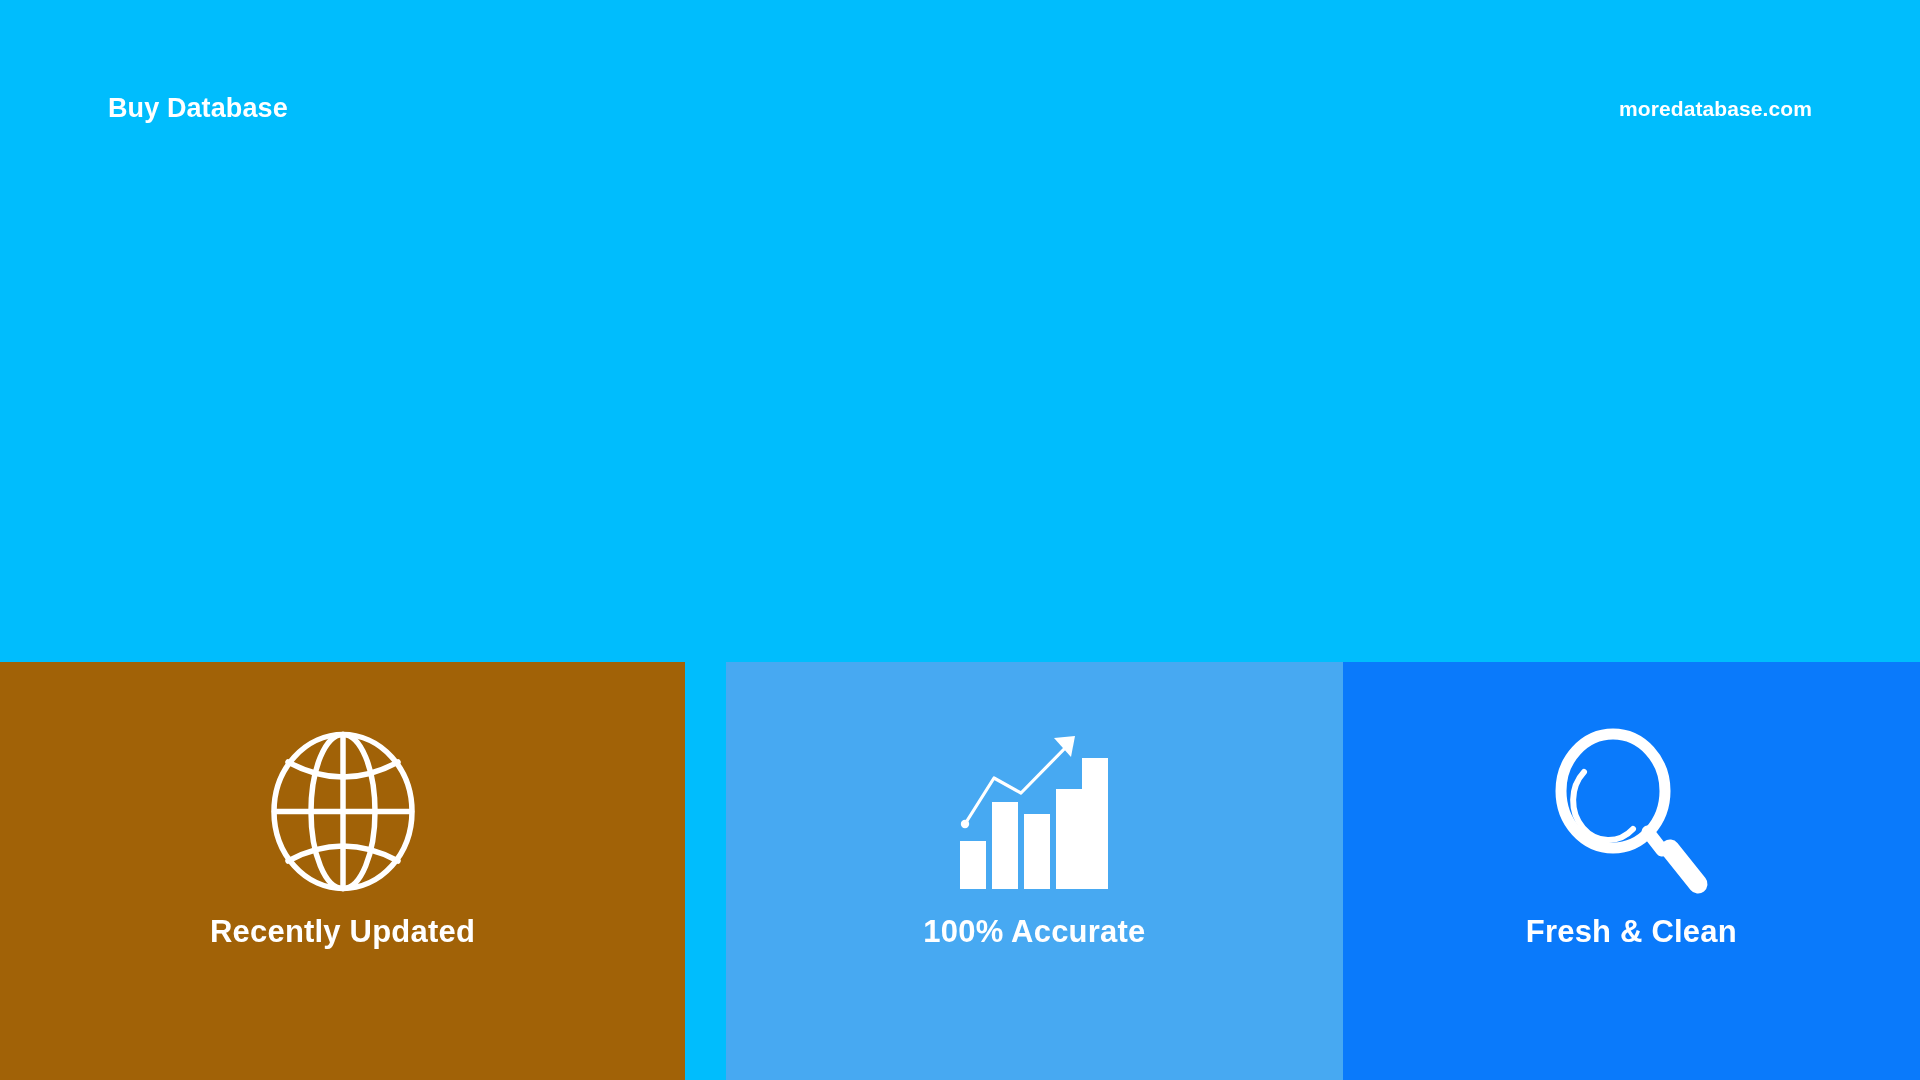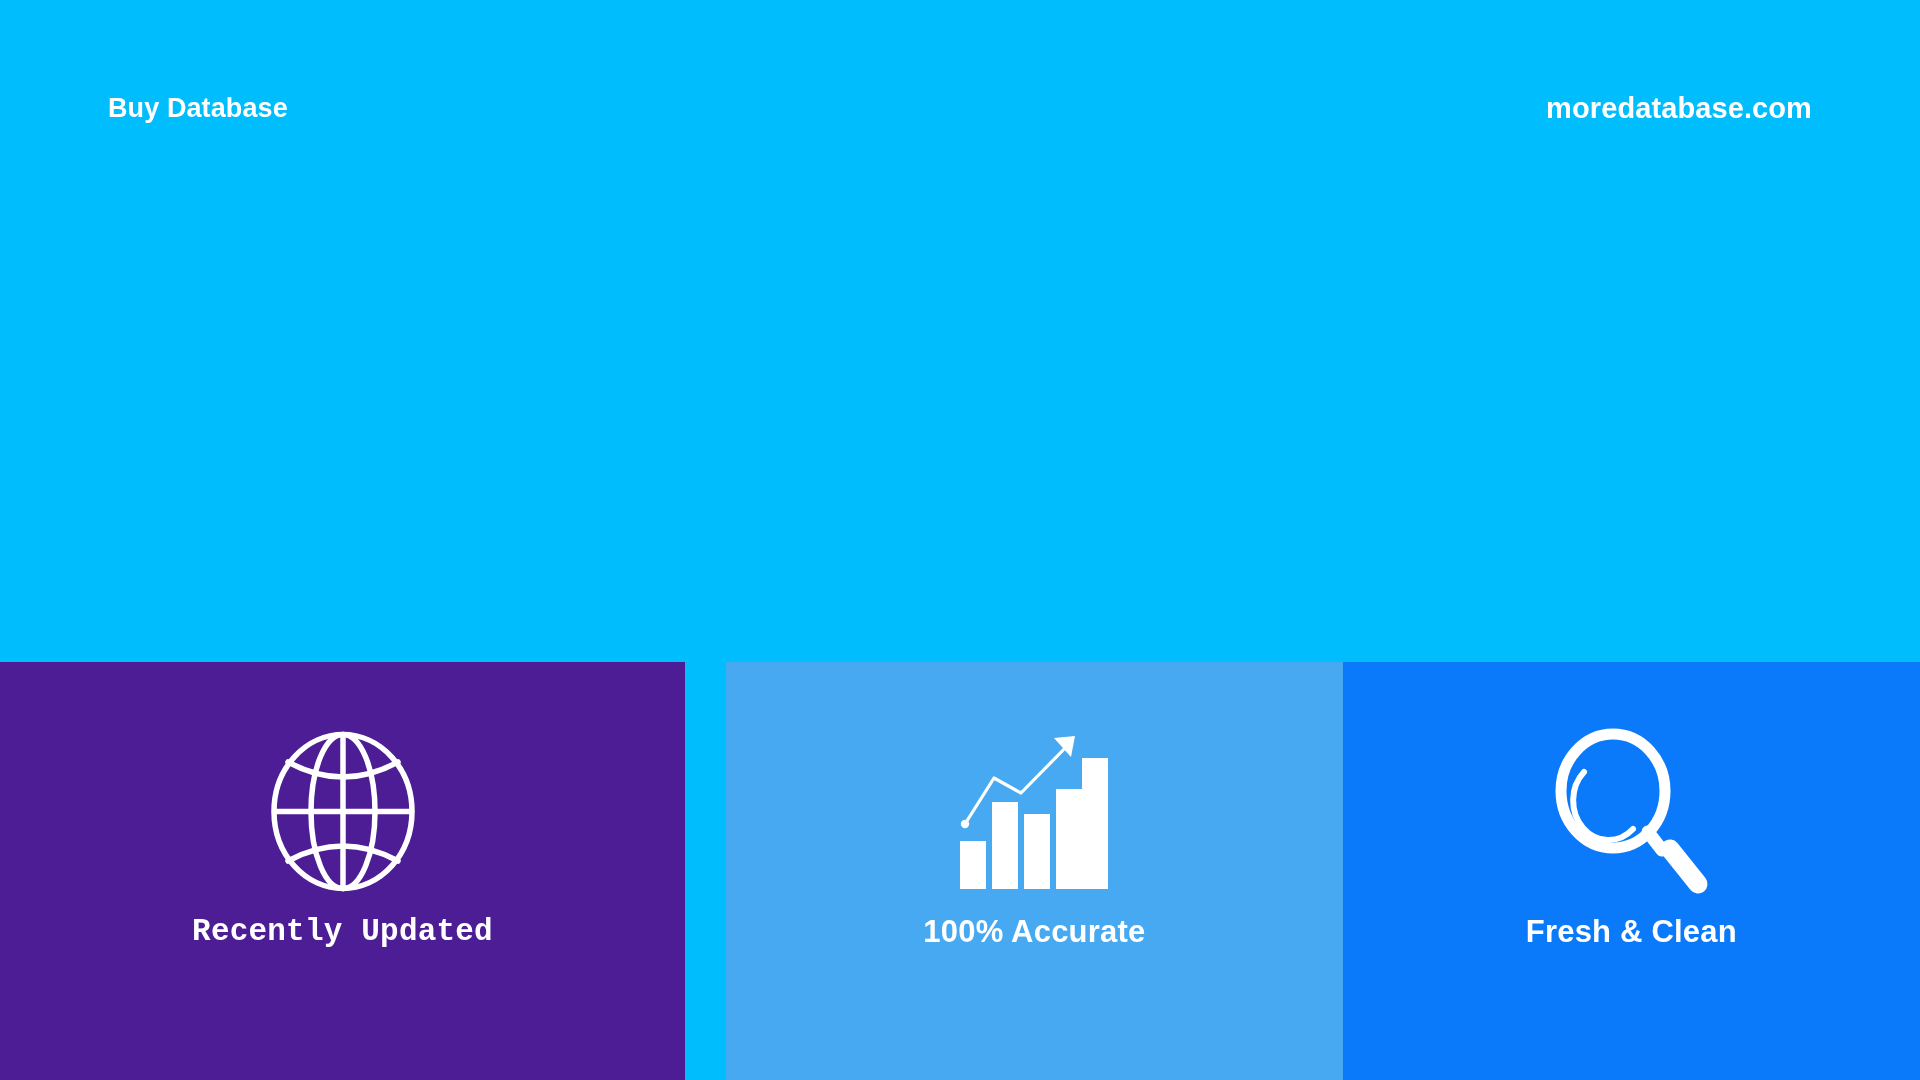--- a/index.html
+++ b/index.html
@@ -47,21 +47,21 @@
     color: #ffffff;
     font-size: 27px;
     font-weight: bold;
     letter-spacing: 0.1px;
     line-height: 1;
     white-space: nowrap;
   }
 
   .site-label {
     color: #ffffff;
-    font-size: 29px;
+    font-size: 21px;
     font-weight: bold;
     letter-spacing: 0.1px;
     line-height: 1;
     white-space: nowrap;
   }
 
   .hero-title {
     position: absolute;
     left: 80px;
     top: 300px;
@@ -87,21 +87,21 @@
 
   .feature {
     position: relative;
     height: 418px;
     display: flex;
     flex-direction: column;
     align-items: center;
     box-sizing: border-box;
   }
 
-  .feature-1 { width: 712px;  background: #4c1d95; font-family: Liberation Mono, monospace; }
+  .feature-1 { width: 712px;  background: #a16207; }
   .feature-2 { width: 641px;  background: #47a9f2; margin-left: 41px; }
   .feature-3 { width: 600px;  background: #0a7afb; }
 
   .feature-icon {
     margin-top: 64px;
     width: 190px;
     height: 170px;
     display: flex;
     align-items: center;
     justify-content: center;

